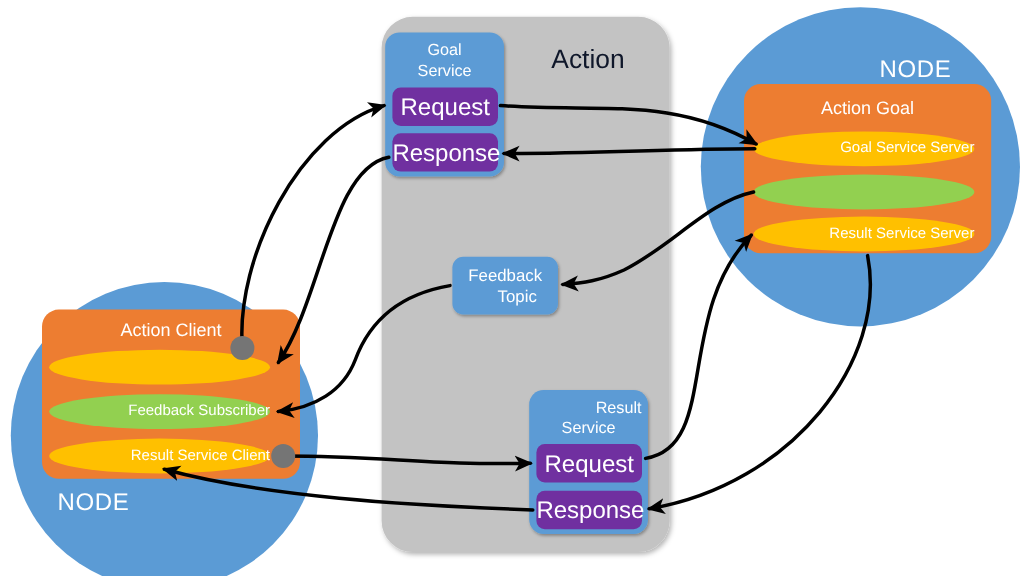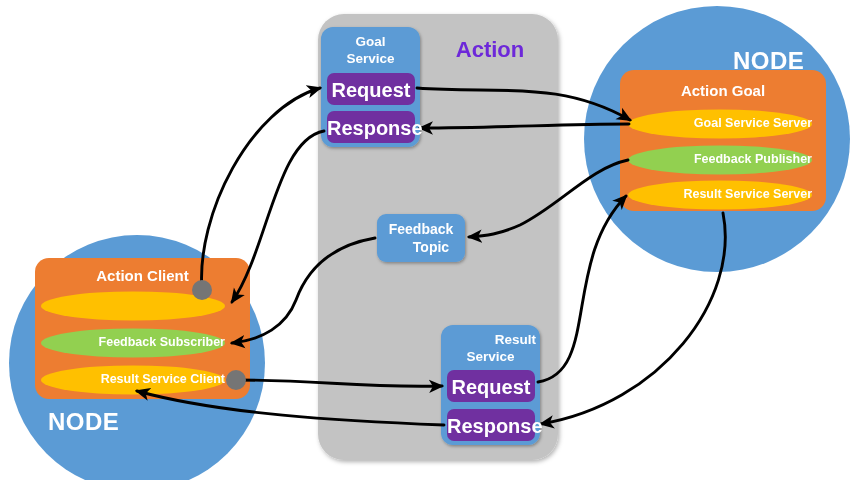--- a/index.html
+++ b/index.html
@@ -6,25 +6,25 @@
   body{
     width:854px;height:480px;background:#ffffff;overflow:hidden;
     font-family:"Liberation Sans","DejaVu Sans",sans-serif;
   }
   #stage{position:relative;width:854px;height:480px;}
   #stage svg.layer{position:absolute;left:0;top:0;width:854px;height:480px;}
   #shapes{z-index:1;}
   #arrows{z-index:3;pointer-events:none;}
   #labels{position:absolute;left:0;top:0;width:854px;height:480px;z-index:4;}
 
-  .lbl{position:absolute;color:#ffffff;font-weight:bold;text-align:center;
+  .lbl{position:absolute;color:#ffffff;font-weight:normal;text-align:center;
        line-height:1.08;white-space:nowrap;}
-  .lbl-dark{color:#6d28d9;}
+  .lbl-dark{color:#0f172a;}
 
-  .node-title{font-size:24px;letter-spacing:.5px;}
+  .node-title{font-size:20px;letter-spacing:.5px;}
   .action-title{font-size:22px;}
   .grp-title{font-size:15px;}
   .pill-title{font-size:12.5px;text-align:right;}
   .svc-title{font-size:13.5px;line-height:1.14;white-space:normal;}
   .rr-title{font-size:20px;}
   .topic-title{font-size:14px;line-height:1.18;white-space:normal;}
 </style>
 </head>
 <body>
 
@@ -102,21 +102,20 @@
     <circle cx="236" cy="380" r="10" fill="#757575"></circle>
   </svg>
 
   <div id="labels">
 
     <div class="lbl lbl-dark action-title" style="left:430px;top:38px;width:120px;">Action</div>
 
     <div class="lbl node-title" style="left:733px;top:48px;width:98px;text-align:left;">NODE</div>
     <div class="lbl grp-title" style="left:620px;top:83px;width:206px;">Action Goal</div>
     <div class="lbl pill-title" style="left:628px;top:117px;width:184px;">Goal Service Server</div>
-    <div class="lbl pill-title" style="left:628px;top:153px;width:184px;">Feedback Publisher</div>
     <div class="lbl pill-title" style="left:628px;top:188px;width:184px;">Result Service Server</div>
 
     <div class="lbl node-title" style="left:48px;top:409px;width:98px;text-align:left;">NODE</div>
     <div class="lbl grp-title" style="left:35px;top:268px;width:215px;">Action Client</div>
     <div class="lbl pill-title" style="left:41px;top:336px;width:184px;">Feedback Subscriber</div>
     <div class="lbl pill-title" style="left:41px;top:373px;width:184px;">Result Service Client</div>
 
     <div class="lbl svc-title" style="left:321px;top:34px;width:99px;">Goal</div>
     <div class="lbl svc-title" style="left:321px;top:51px;width:99px;">Service</div>
     <div class="lbl rr-title" style="left:327px;top:80px;width:88px;">Request</div>

